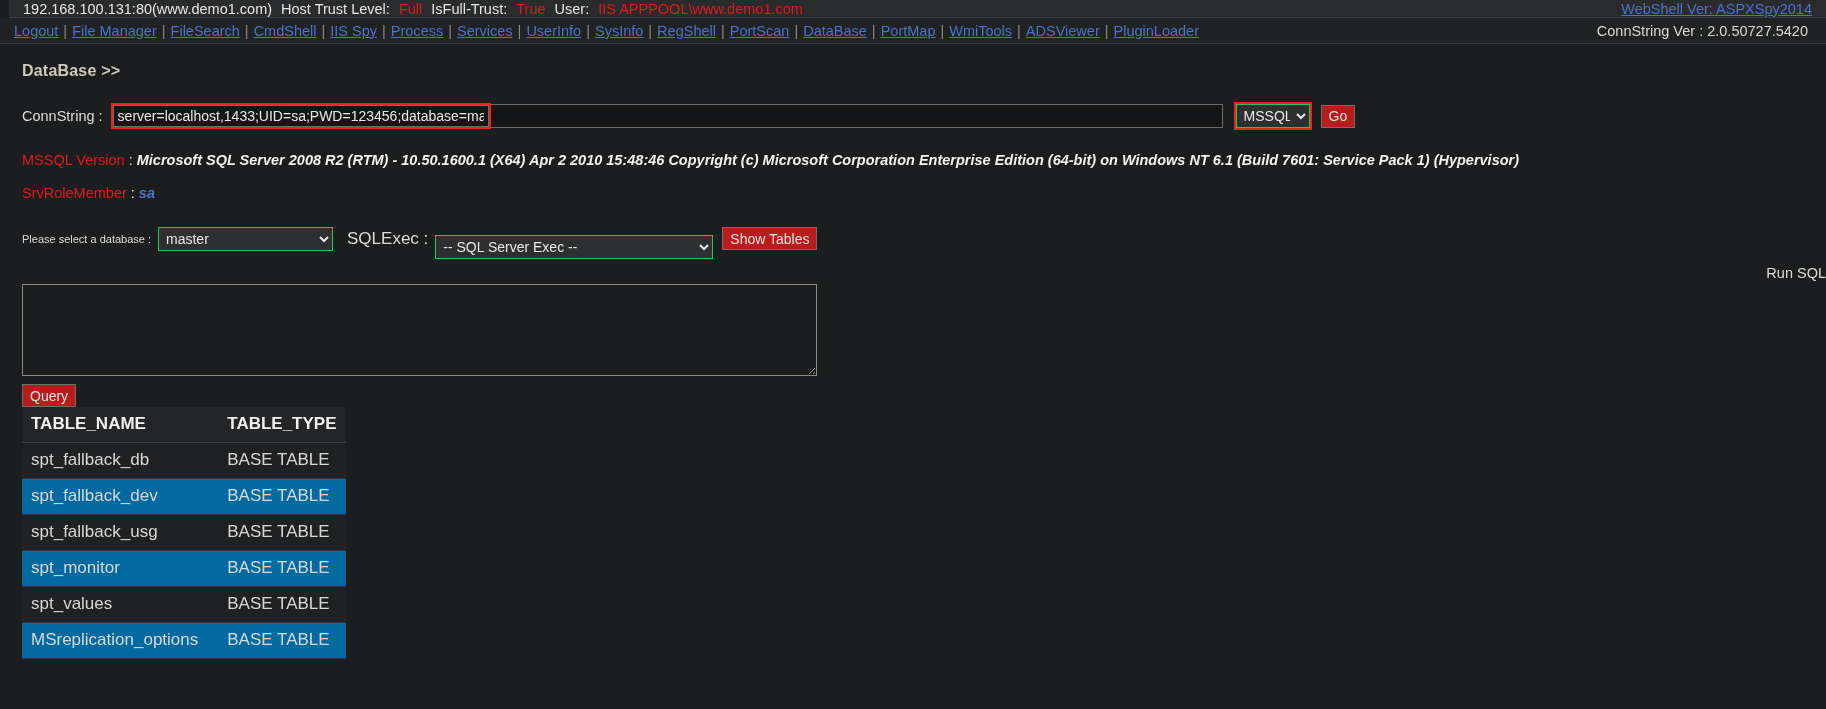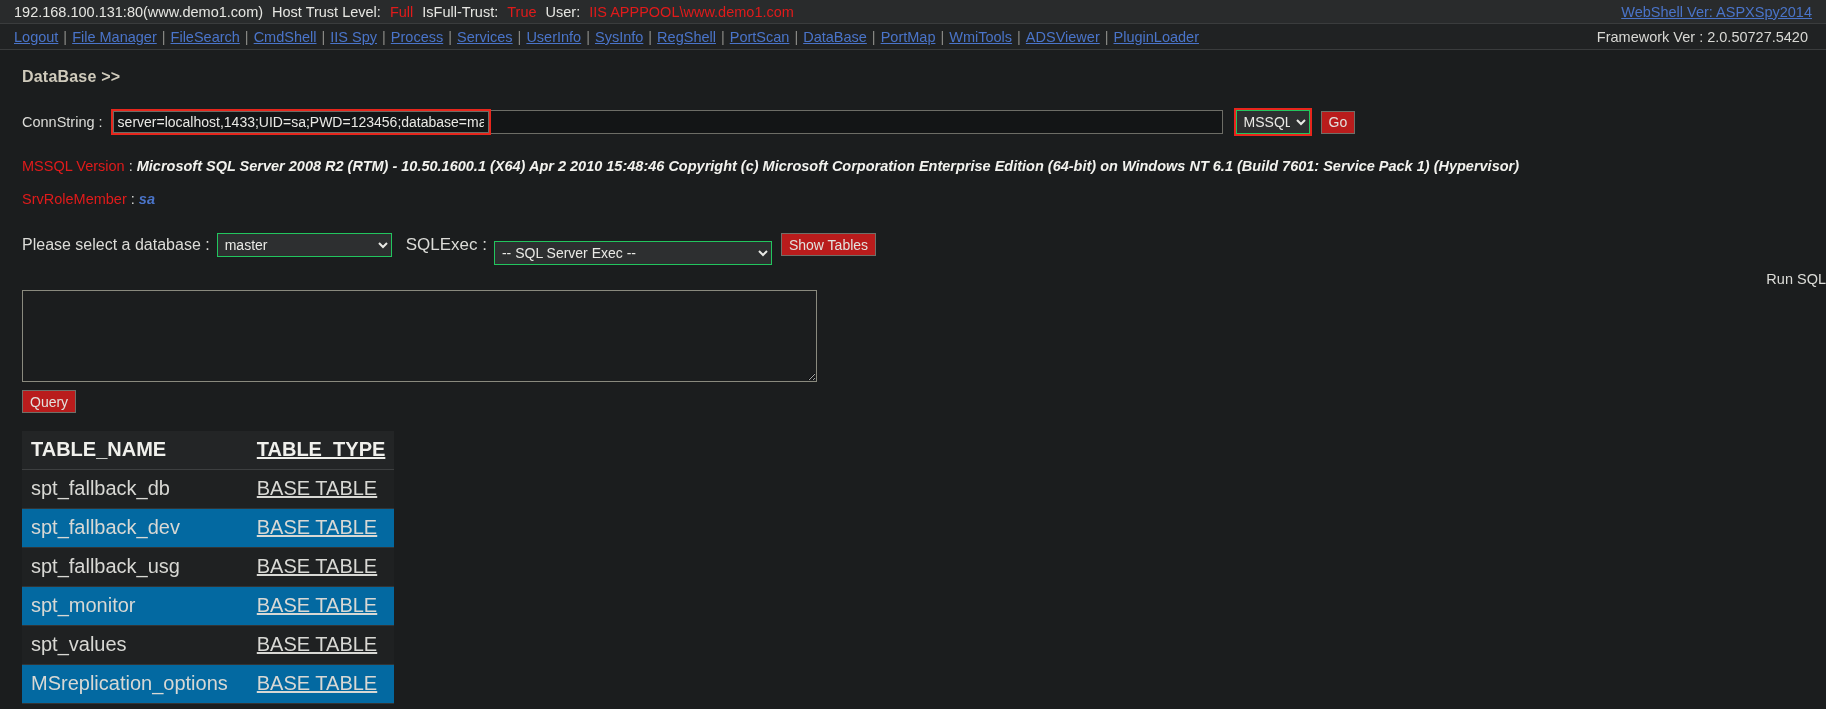--- a/index.html
+++ b/index.html
@@ -12,28 +12,29 @@
     width: 1826px;
     height: 709px;
     overflow: hidden;
     font-family: "Liberation Sans", sans-serif;
     color: #d8d8d4;
     font-size: 14.5px;
   }
 
   
   .topbar {
-    height: 24px;
+    height: 18px;
     background: #292b2c;
     border-bottom: 1px solid #3a3c3d;
     display: flex;
     align-items: center;
     padding: 0 14px;
     box-sizing: border-box;
     white-space: nowrap;
+    margin-left: 9px;
   }
   .topbar .seg { margin-right: 9px; color: #e6e6e2; }
   .topbar .red { color: #e01b1b; margin-right: 9px; }
   .topbar .spacer { flex: 1 1 auto; }
   .webshell-ver {
     color: #4a74c9;
     text-decoration: underline;
     cursor: pointer;
     font-size: 14.5px;
   }
@@ -169,21 +170,21 @@
   }
 
   
   .select-row {
     display: flex;
     align-items: center;
     margin-bottom: 6px;
   }
   .select-row .lbl {
     color: #dcdcd8;
-    font-size: 16px;
+    font-size: 11px;
     margin-right: 7px;
   }
   .dbname-select { width: 175px; }
   .sqlexec-select { width: 278px; margin-top: 17px; }
   .select-row .lbl2 {
     color: #dcdcd8;
     font-size: 17px;
     margin: 0 7px 0 14px;
   }
   .show-tables-btn { margin-left: 9px; }
@@ -206,62 +207,61 @@
     padding: 3px;
     box-sizing: border-box;
     resize: both;
     outline: none;
     display: block;
   }
   .query-btn { margin-top: 8px; }
 
   
   .results {
-    margin-top: 18px;
     border-collapse: collapse;
     width: 235px;
-    font-size: 20px;
+    font-size: 17px;
   }
   .results th {
     text-align: left;
     font-weight: bold;
     color: #f0f0ec;
     padding: 7px 9px 8px 9px;
     background: #232526;
     border-bottom: 1px solid #3d3f40;
   }
   .results td {
     color: #d8d8d4;
     padding: 7px 9px 8px 9px;
     border-bottom: 1px solid #323435;
     white-space: nowrap;
   }
   .results tr.odd td { background: #1f2122; }
   .results tr.even td { background: #0369a1; }
-  .col-type { padding-left: 20px !important; text-decoration: underline; }
+  .col-type { padding-left: 20px !important; }
 </style>
 </head>
 <body>
 
 <div class="topbar">
   <span class="seg">192.168.100.131:80(www.demo1.com)</span>
   <span class="seg">Host Trust Level:</span>
   <span class="red">Full</span>
   <span class="seg">IsFull-Trust:</span>
   <span class="red">True</span>
   <span class="seg">User:</span>
   <span class="red">IIS APPPOOL\www.demo1.com</span>
   <span class="spacer"></span>
   <a class="webshell-ver">WebShell Ver: ASPXSpy2014</a>
 </div>
 
 <div class="navbar">
   <span id="nav-links"><a>Logout</a><span class="sep">|</span><a>File Manager</a><span class="sep">|</span><a>FileSearch</a><span class="sep">|</span><a>CmdShell</a><span class="sep">|</span><a>IIS Spy</a><span class="sep">|</span><a>Process</a><span class="sep">|</span><a>Services</a><span class="sep">|</span><a>UserInfo</a><span class="sep">|</span><a>SysInfo</a><span class="sep">|</span><a>RegShell</a><span class="sep">|</span><a>PortScan</a><span class="sep">|</span><a>DataBase</a><span class="sep">|</span><a>PortMap</a><span class="sep">|</span><a>WmiTools</a><span class="sep">|</span><a>ADSViewer</a><span class="sep">|</span><a>PluginLoader</a></span>
   <span class="spacer"></span>
-  <span class="framework-ver">Framework Ver : 2.0.50727.5420</span>
+  <span class="framework-ver">ConnString Ver : 2.0.50727.5420</span>
 </div>
 
 <div class="content">
 
   <div class="page-title">DataBase &gt;&gt;</div>
 
   
   <div class="conn-row">
     <span class="conn-label">ConnString :</span>
     <span class="conn-input-wrap">

